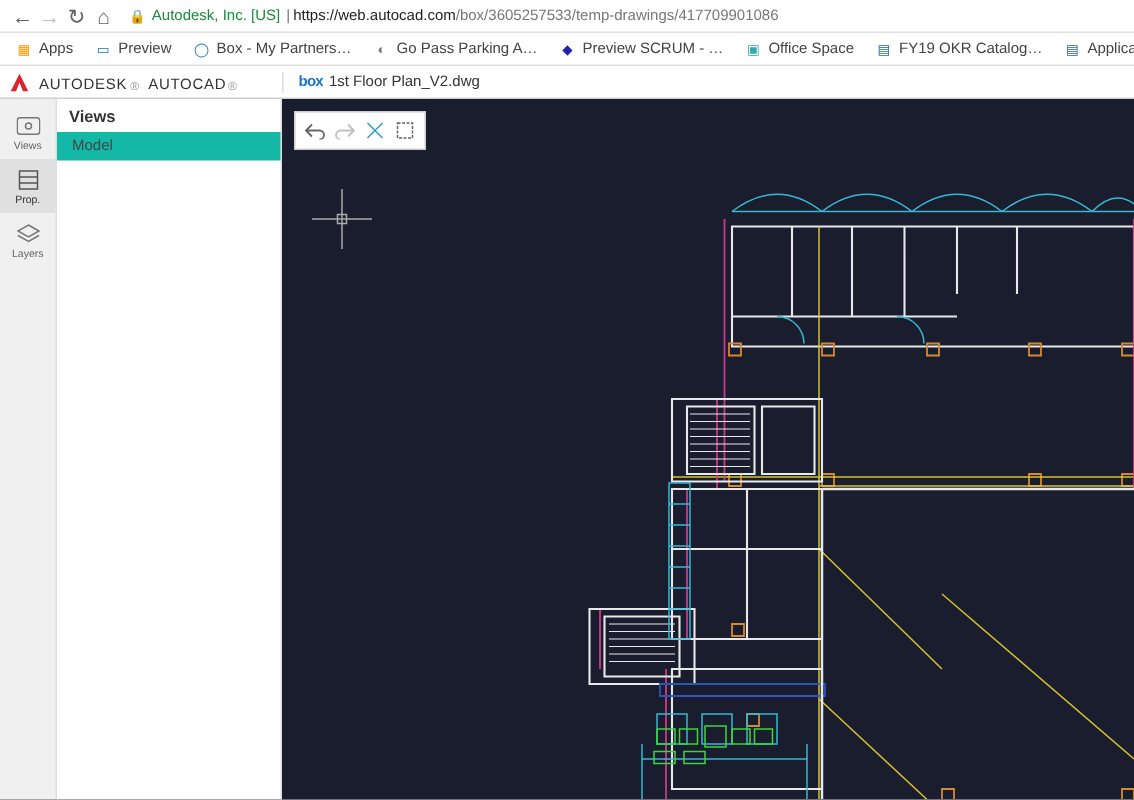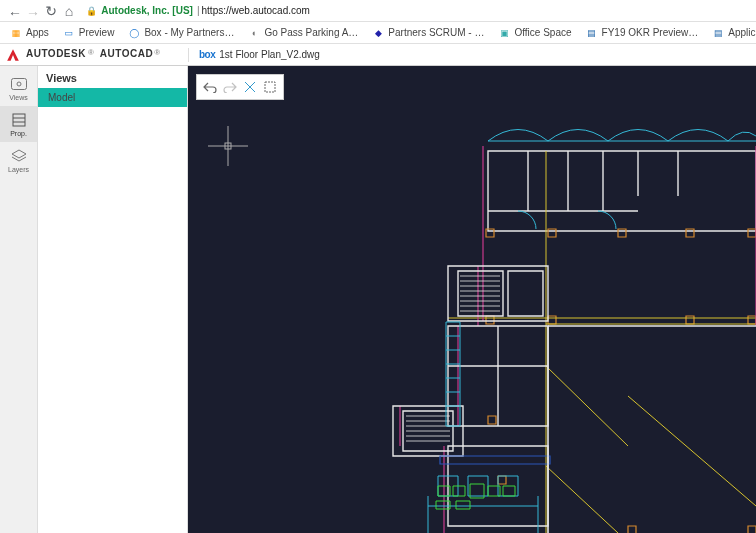--- a/index.html
+++ b/index.html
@@ -4,30 +4,30 @@
 <style>
   * { box-sizing: border-box; margin: 0; padding: 0; font-family: Arial, Helvetica, sans-serif; }
   body { width: 756px; height: 533px; overflow: hidden; background: #fff; position: relative; }
 
   
   .browser-bar { height: 22px; background: #fff; display: flex; align-items: center; padding: 0 6px; border-bottom: 1px solid #e0e0e0; }
   .nav-btn { width: 18px; height: 18px; display: flex; align-items: center; justify-content: center; color: #5f6368; font-size: 14px; cursor: pointer; }
   .nav-btn.disabled { color: #bdbdbd; }
   .lock { color: #1a8a3c; font-size: 9px; margin: 0 4px 0 8px;}
   .url { font-size: 10px; color: #333; display: flex; align-items:center; }
-  .url .cert { color:#1a8a3c; margin-right:4px;font-weight:bold;}
+  .url .cert { color:#1a8a3c; margin-right:4px;}
   .url .host { color:#222; }
   .url .path { color:#777; }
   .bookmarks { height: 22px; background:#fff; display:flex; align-items:center; padding: 0 4px; border-bottom:1px solid #e0e0e0; gap:2px;}
   .bm { display:flex; align-items:center; font-size:10px; color:#444; padding:0 6px; white-space:nowrap; cursor:pointer;}
   .bm .fav { width:12px; height:12px; margin-right:4px; border-radius:2px; display:inline-flex; align-items:center; justify-content:center; font-size:9px;}
 
   
   .app-header { height: 22px; background:#fff; border-bottom:1px solid #d0d0d0; display:flex; align-items:center; }
-  .brand { width:188px; display:flex; align-items:flex-start; padding-left:6px; font-size:10px; font-weight:bold; color:#333;}
+  .brand { width:188px; display:flex; align-items:flex-end; padding-left:6px; font-size:10px; font-weight:normal; color:#333;}
   .brand .a-logo{ width:14px; height:14px; margin-right:6px;}
   .doc-title { font-size:10px; color:#333; display:flex; align-items:center; padding-left:10px;justify-content:flex-end;}
   .doc-title .box{ color:#1a74cf; font-weight:bold; margin-right:4px; letter-spacing:-0.5px;}
 
   
   .main { display:flex; height: calc(533px - 22px - 22px - 22px); }
 
   .rail { width:38px; background:#f0f0f0; border-right:1px solid #ddd; display:flex; flex-direction:column; align-items:center; padding-top:4px;}
   .rail-item { width:100%; height:36px; display:flex; flex-direction:column; align-items:center; justify-content:center; font-size:7px; color:#666; cursor:pointer;}
   .rail-item.active { background:#e0e0e0; color:#333;}
@@ -54,20 +54,21 @@
 <div class="browser-bar">
   <div class="nav-btn">←</div>
   <div class="nav-btn disabled">→</div>
   <div class="nav-btn">↻</div>
   <div class="nav-btn">⌂</div>
   <span class="lock">🔒</span>
   <div class="url">
     <span class="cert">Autodesk, Inc. [US]</span>
     <span style="color:#777;margin-right:2px;">|</span>
     <span class="host">https://web.autocad.com</span>
+    <span class="path">/box/3605257533/temp-drawings/417709901086</span>
   </div>
 </div>
 
 <div class="bookmarks">
   <div class="bm">
       <span class="fav" style="color:#ff9800">▦</span>
       <span>Apps</span>
     </div>
   <div class="bm">
       <span class="fav" style="color:#1a74cf">▭</span>
@@ -76,29 +77,29 @@
   <div class="bm">
       <span class="fav" style="color:#1a74cf">◯</span>
       <span>Box - My Partners…</span>
     </div>
   <div class="bm">
       <span class="fav" style="color:#777">◐</span>
       <span>Go Pass Parking A…</span>
     </div>
   <div class="bm">
       <span class="fav" style="color:#22a">◆</span>
-      <span>Partners SCRUM - …</span>
+      <span>Preview SCRUM - …</span>
     </div>
   <div class="bm">
       <span class="fav" style="color:#3aa">▣</span>
       <span>Office Space</span>
     </div>
   <div class="bm">
       <span class="fav" style="color:#26a">▤</span>
-      <span>FY19 OKR Preview…</span>
+      <span>FY19 OKR Catalog…</span>
     </div>
   <div class="bm">
       <span class="fav" style="color:#26a">▤</span>
       <span>Application Engag…</span>
     </div>
 
 </div>
 
 <div class="app-header">
   <div class="brand">

